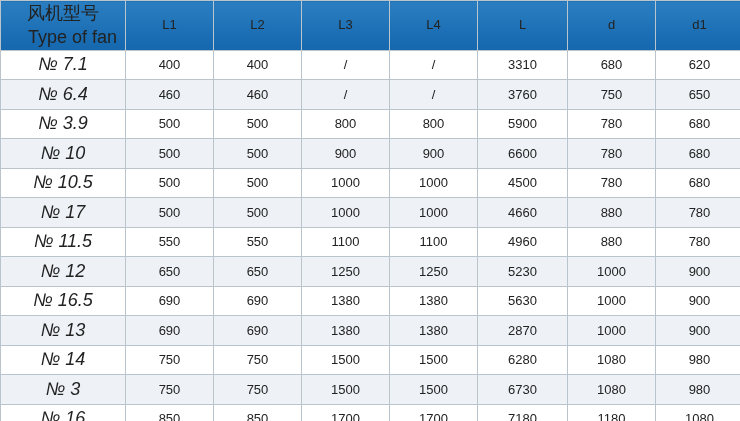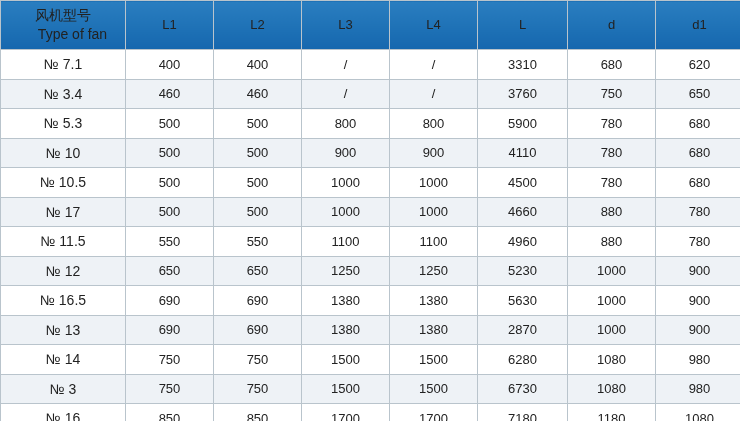--- a/index.html
+++ b/index.html
@@ -31,41 +31,42 @@
     background: #1a6fb5;
     background: linear-gradient(to bottom, #2a7ec0 0%, #1567ae 100%);
     color: #ffffff;
     font-size: 14px;
     font-weight: normal;
     height: 48px;
     border: 1px solid #3f8ac7;
     line-height: 1.3;
   }
   thead th.head-first {
-    font-size: 14px;
+    font-size: 18px;
     line-height: 1.35;
   }
   thead th .cn {
     display: block;
   }
   thead th .en {
     display: block;
     margin-left: 19px;
   }
   tbody td {
     height: 28.5px;
   }
   tbody tr:nth-child(even) td {
     background: #eef2f6;
   }
   tbody tr:nth-child(odd) td {
     background: #ffffff;
   }
   tbody td.first-col {
-    font-size: 14px;
+    font-size: 18px;
+    font-style: italic;
   }
   col.c0 { width: 125px; }
   col.c1 { width: 88px; }
   col.c2 { width: 88px; }
   col.c3 { width: 88px; }
   col.c4 { width: 88px; }
   col.c5 { width: 90px; }
   col.c6 { width: 88px; }
   col.c7 { width: 88px; }
 </style>
@@ -105,48 +106,48 @@
       <td>400</td>
       <td>400</td>
       <td>/</td>
       <td>/</td>
       <td>3310</td>
       <td>680</td>
       <td>620</td>
 
     </tr>
     <tr>
-      <td class="first-col">№ 3.4</td>
+      <td class="first-col">№ 6.4</td>
       <td>460</td>
       <td>460</td>
       <td>/</td>
       <td>/</td>
       <td>3760</td>
       <td>750</td>
       <td>650</td>
 
     </tr>
     <tr>
-      <td class="first-col">№ 5.3</td>
+      <td class="first-col">№ 3.9</td>
       <td>500</td>
       <td>500</td>
       <td>800</td>
       <td>800</td>
       <td>5900</td>
       <td>780</td>
       <td>680</td>
 
     </tr>
     <tr>
       <td class="first-col">№ 10</td>
       <td>500</td>
       <td>500</td>
       <td>900</td>
       <td>900</td>
-      <td>4110</td>
+      <td>6600</td>
       <td>780</td>
       <td>680</td>
 
     </tr>
     <tr>
       <td class="first-col">№ 10.5</td>
       <td>500</td>
       <td>500</td>
       <td>1000</td>
       <td>1000</td>

